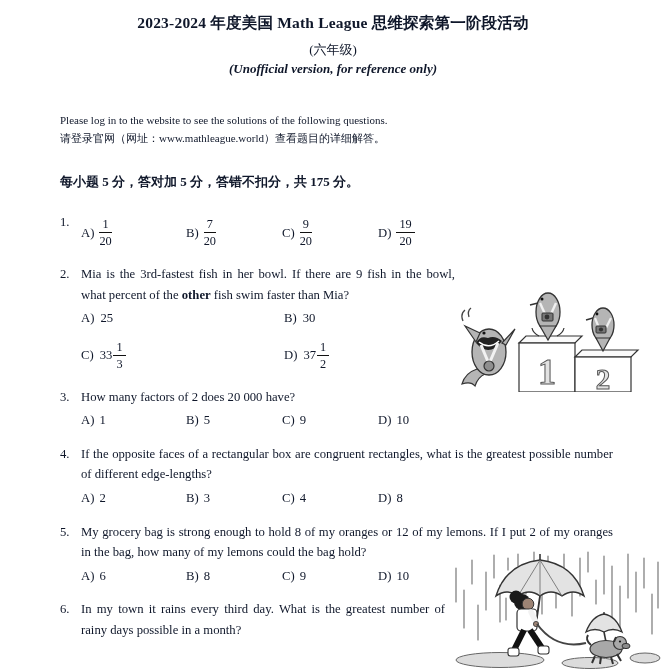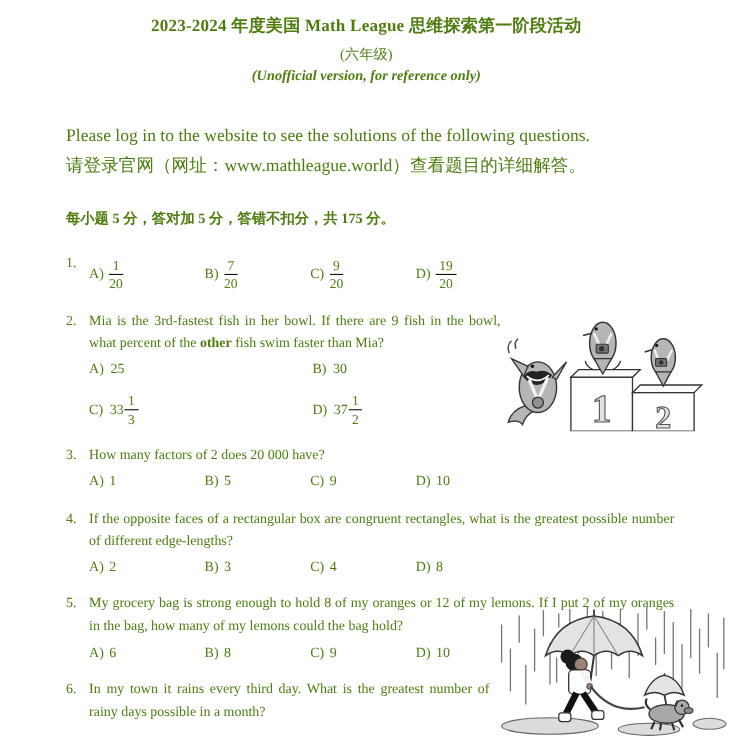--- a/index.html
+++ b/index.html
@@ -1,30 +1,30 @@
 <!DOCTYPE html>
 <html><head>
 <meta charset="utf-8">
 <style>
   html,body{margin:0;padding:0;background:#fff;}
   .page{
     position:relative;
     width:666px;height:669px;
     background:#ffffff;
-    color:#4d7c0f;
+    color:#0f172a;
     font-family:"Liberation Serif","DejaVu Serif",serif;
     overflow:hidden;
   }
   
   .header{text-align:center;padding-top:13px;}
   .title{font-size:15.5px;font-weight:bold;letter-spacing:.2px;}
   .grade{font-size:13px;margin-top:7px;text-align:center;}
   .unofficial{font-size:13px;font-weight:bold;margin-top:2px;font-style:italic;}
   
-  .intro{margin:34px 56px 0 60px;font-size:16px;line-height:1.68;}
+  .intro{margin:34px 56px 0 60px;font-size:11px;line-height:1.68;}
   .scoring{margin:25px 56px 11px 60px;font-size:13px;font-weight:bold;}
   
   .questions{margin:21px 0 0 60px;font-size:12.7px;line-height:1.62;}
   .question{display:flex;margin-bottom:13px;}
   .qnum{width:21px;flex:none;}
   .qbody{flex:1;}
   .qtext{margin:0;}
   .just{text-align:justify;}
   .w-narrow{max-width:374px;}
   .w-narrow6{max-width:364px;}

